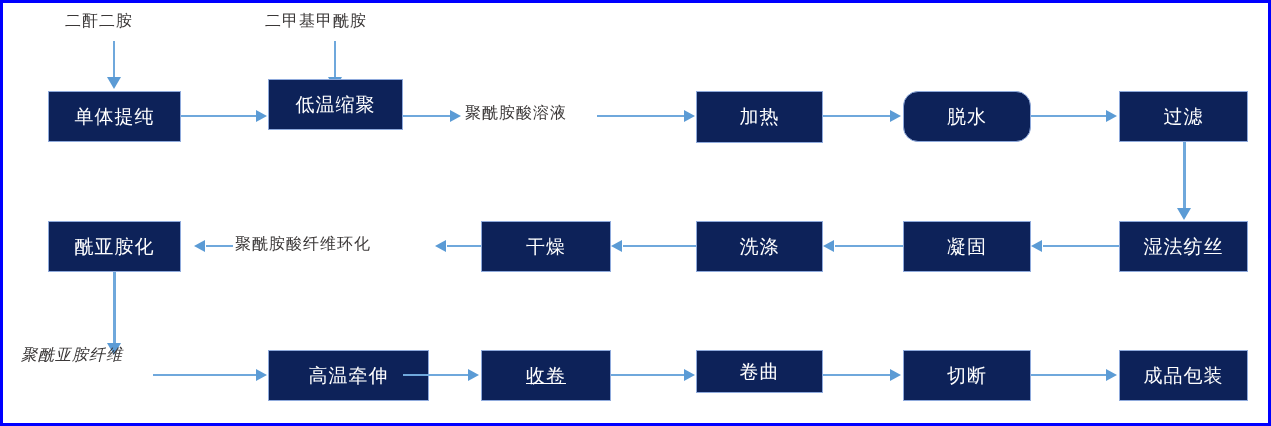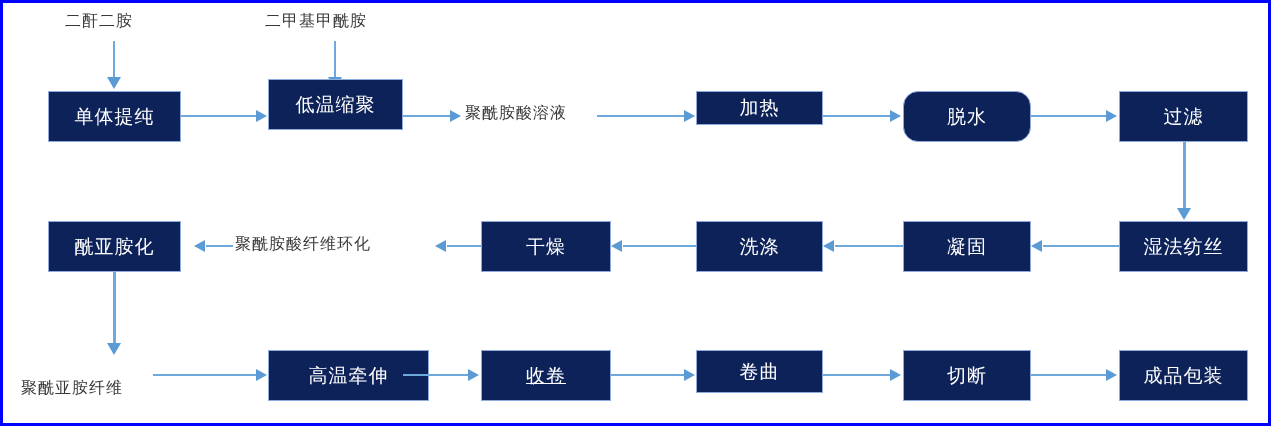--- a/index.html
+++ b/index.html
@@ -79,21 +79,21 @@
   <div class="node" style="left:265px;top:76px;width:135px;height:51px;">低温缩聚</div>
 
   <div class="hline" style="left:400px;top:112px;width:48px;"></div>
   <div class="arrow-r" style="left:447px;top:107px;"></div>
 
   <div class="label" style="left:462px;top:100px;">聚酰胺酸溶液</div>
 
   <div class="hline" style="left:594px;top:112px;width:88px;"></div>
   <div class="arrow-r" style="left:681px;top:107px;"></div>
 
-  <div class="node" style="left:693px;top:88px;width:127px;height:34px;">加热</div>
+  <div class="node" style="left:693px;top:88px;width:127px;height:52px;">加热</div>
 
   <div class="hline" style="left:820px;top:112px;width:68px;"></div>
   <div class="arrow-r" style="left:887px;top:107px;"></div>
 
   <div class="node" style="left:900px;top:88px;width:128px;height:51px;border-radius:15px;">脱水</div>
 
   <div class="hline" style="left:1028px;top:112px;width:76px;"></div>
   <div class="arrow-r" style="left:1103px;top:107px;"></div>
 
   <div class="node" style="left:1116px;top:88px;width:129px;height:51px;">过滤</div>
@@ -124,21 +124,21 @@
   <div class="label" style="left:232px;top:231px;">聚酰胺酸纤维环化</div>
 
   <div class="hline" style="left:203px;top:242px;width:27px;"></div>
   <div class="arrow-l" style="left:191px;top:237px;"></div>
 
   <div class="node" style="left:45px;top:218px;width:133px;height:51px;">酰亚胺化</div>
 
   <div class="vline" style="left:110px;top:269px;width:3px;height:75px;"></div>
   <div class="arrow-d" style="left:104px;top:340px;"></div>
 
-  <div class="label" style="left:18px;top:375px;">聚酰亚胺纤维</div>
+  <div class="label" style="left:18px;top:342px;font-style:italic;">聚酰亚胺纤维</div>
 
   <div class="hline" style="left:150px;top:371px;width:103px;"></div>
   <div class="arrow-r" style="left:253px;top:366px;"></div>
 
   <div class="node" style="left:265px;top:347px;width:161px;height:51px;">高温牵伸</div>
 
   <div class="hline" style="left:400px;top:371px;width:66px;"></div>
   <div class="arrow-r" style="left:465px;top:366px;"></div>
 
   <div class="node" style="left:478px;top:347px;width:130px;height:51px;text-decoration:underline;">收卷</div>

